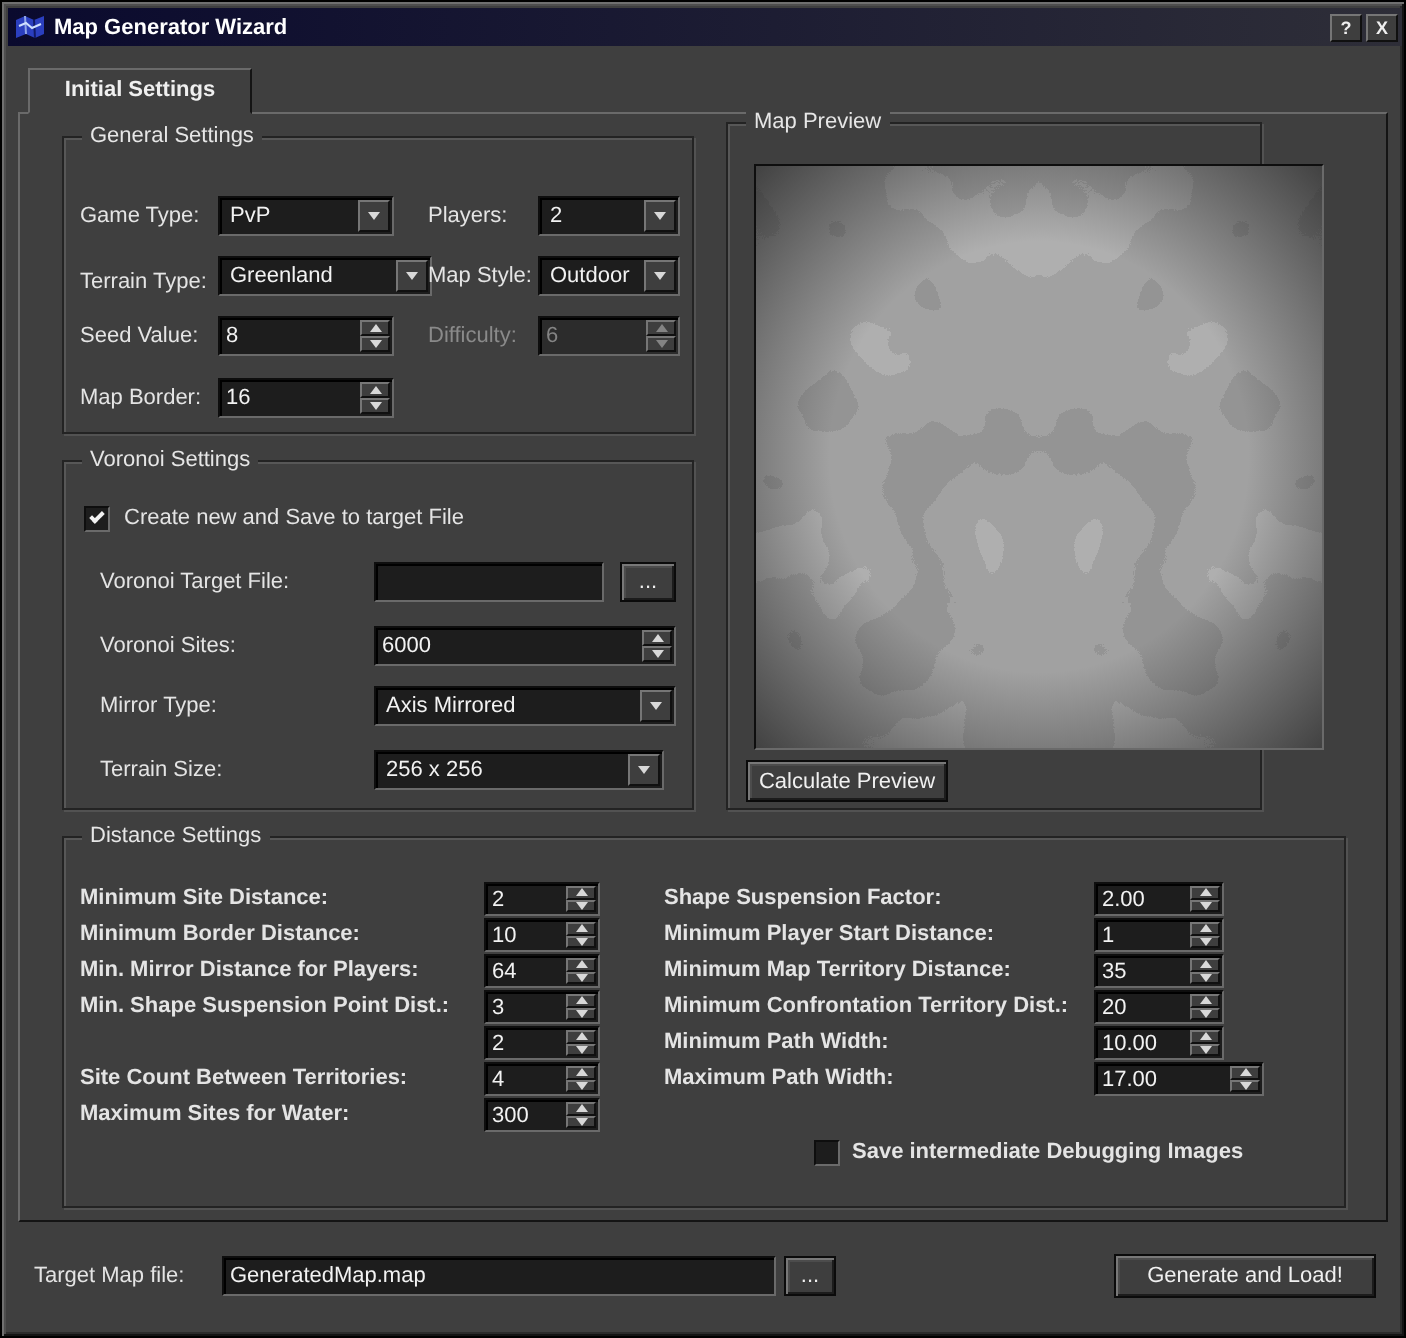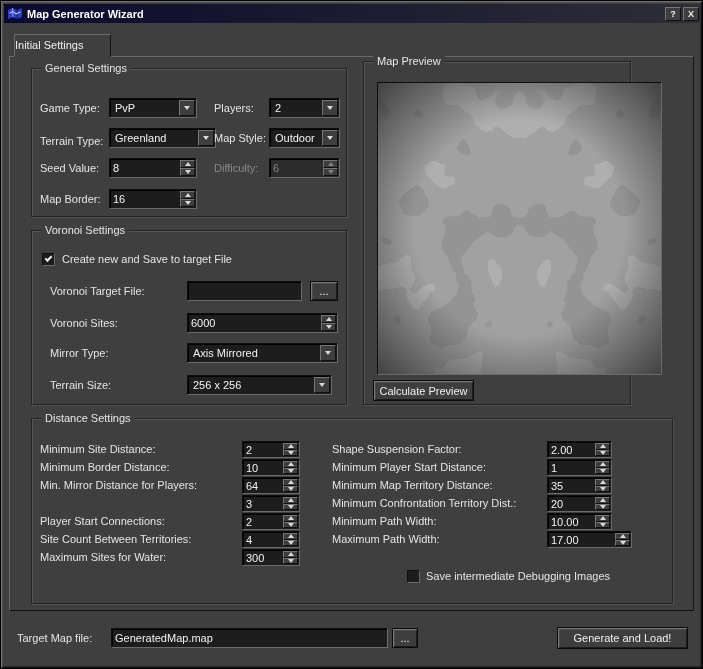--- a/index.html
+++ b/index.html
@@ -28,37 +28,37 @@
     border:1px solid; border-color:#767676 #101010 #101010 #767676;
     color:#efefef; font-size:9px; font-weight:bold; line-height:12px; text-align:center;
   }
 
   
   .tab-page {
     position:absolute; left:8px; top:55px; width:685px; height:555px;
     border:1px solid; border-color:#6a6a6a #141414 #141414 #6a6a6a; background:#3f3f3f;
   }
   .tab {
-    position:absolute; left:13px; top:33px; width:97px; height:23px; z-index:3;
+    position:absolute; left:13px; top:33px; width:112px; height:23px; z-index:3;
     background:#3f3f3f; border:1px solid; border-color:#6a6a6a #141414 transparent #6a6a6a;
-    color:#efefef; font-size:11px; line-height:21px;
+    color:#efefef; font-size:11px; text-align:center; line-height:21px;font-weight:bold;
   }
 
   
   .group {
     position:absolute; border:1px solid #232323;
     box-shadow: inset 1px 1px 0 rgba(118,118,118,.45), 1px 1px 0 rgba(118,118,118,.35);
   }
   .group-title {
     position:absolute; top:-7px; left:9px; background:#3f3f3f; padding:0 4px;
     font-size:11px; color:#e6e6e6; white-space:nowrap;
   }
 
   .lbl { position:absolute; font-size:11px; color:#e4e4e4; white-space:nowrap; line-height:20px; }
-  .lbl.s { line-height:17px; }
+  .lbl.s { line-height:17px;font-weight:bold; }
   .lbl.dis { color:#8a8a8a;text-align:center; }
 
   
   .field {
     position:absolute; height:20px; background:#1d1d1d;
     border:1px solid; border-color:#0e0e0e #6a6a6a #6a6a6a #0e0e0e;
     box-shadow: inset 1px 1px 0 #000;
   }
   .field.small { height:17px; }
   .field input {
@@ -313,33 +313,33 @@
       <div class="spin-col">
           <div class="spin-btn">
             <div class="tri-up"></div>
           </div>
           <div class="spin-btn">
             <div class="tri-down"></div>
           </div>
         </div>
     </div>
 
+    <div class="lbl s" style="left:8px;top:76px">Min. Shape Suspension Point Dist.:</div>
     <div class="field spin small" style="left:210px;top:76px;width:58px">
       <input value="3" style="">
       <div class="spin-col">
           <div class="spin-btn">
             <div class="tri-up"></div>
           </div>
           <div class="spin-btn">
             <div class="tri-down"></div>
           </div>
         </div>
     </div>
 
-    <div class="lbl s" style="left:8px;top:94px">Player Start Connections:</div>
     <div class="field spin small" style="left:210px;top:94px;width:58px">
       <input value="2" style="">
       <div class="spin-col">
           <div class="spin-btn">
             <div class="tri-up"></div>
           </div>
           <div class="spin-btn">
             <div class="tri-down"></div>
           </div>
         </div>

